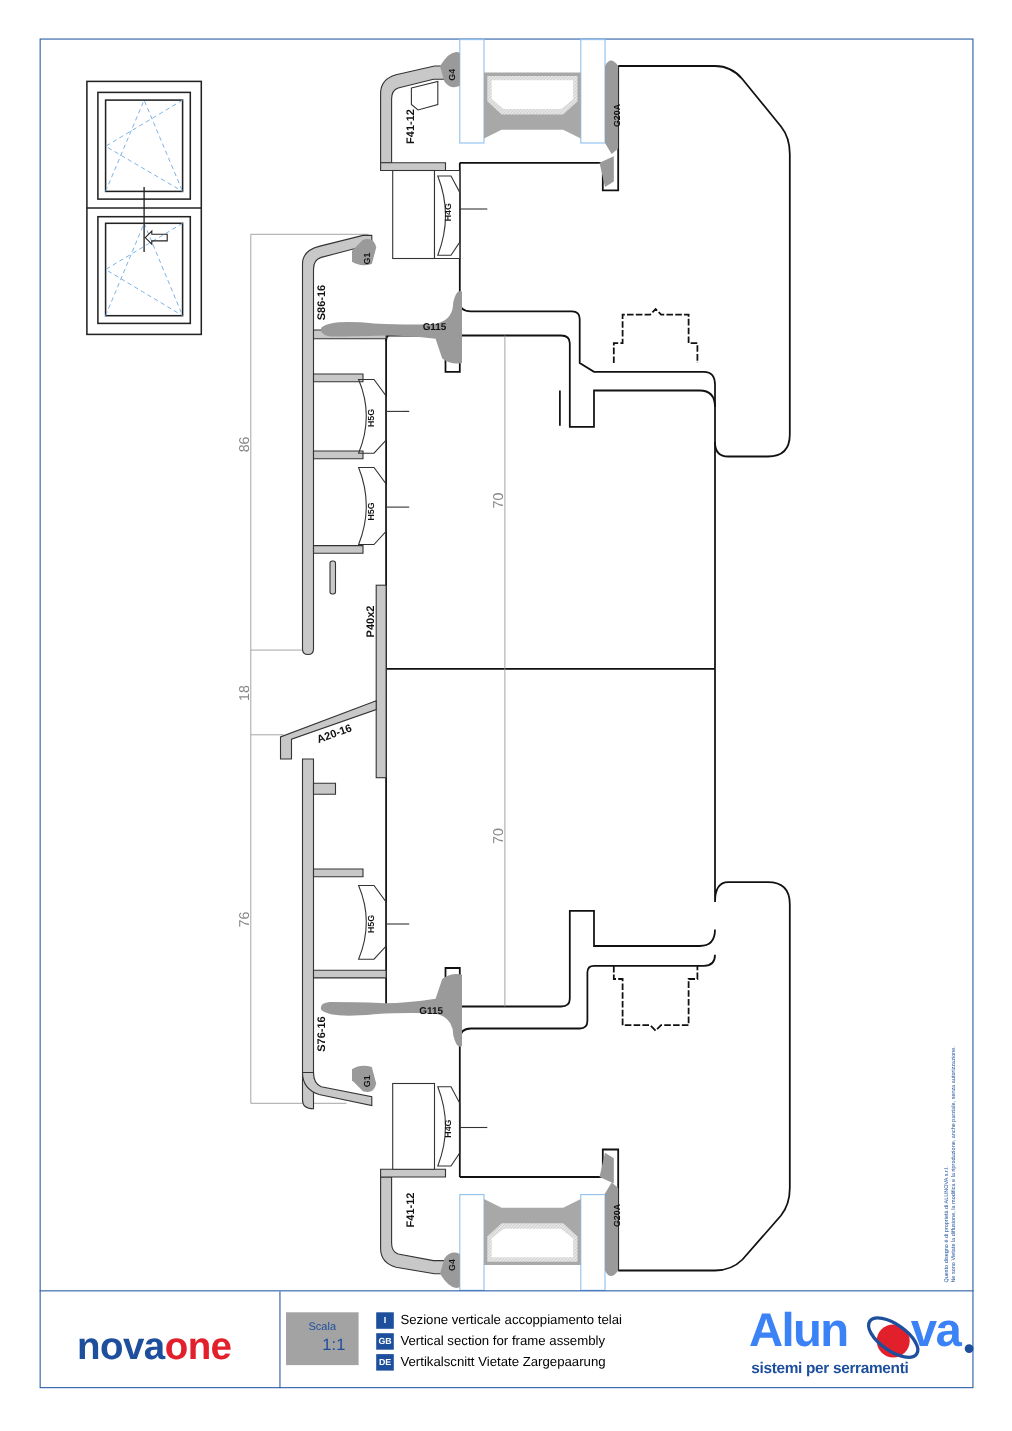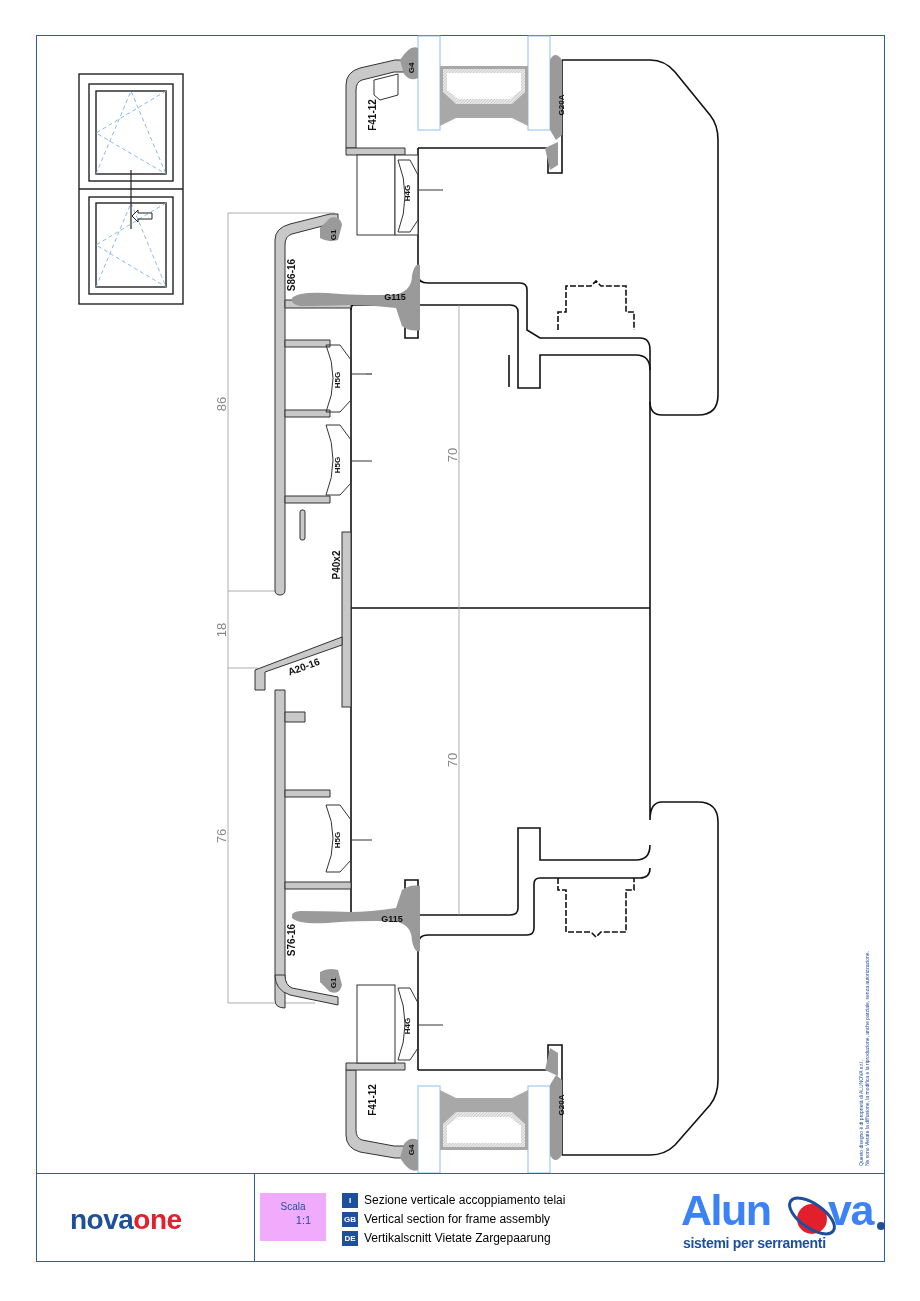--- a/index.html
+++ b/index.html
@@ -1,26 +1,26 @@
 <!DOCTYPE html>
 <html><head>
 <meta charset="utf-8">
 <style>
   html, body { margin:0; padding:0; background:#ffffff; }
   body { width:920px; height:1301px; position:relative; overflow:hidden; font-family:"Liberation Sans", sans-serif; }
   .sheet { position:absolute; left:36px; top:35px; width:849px; height:1227px; border:1.5px solid #2a5ea8; box-sizing:border-box; }
   .drawing { position:absolute; left:0; top:0; }
   .footer { position:absolute; left:36px; top:1173px; width:849px; height:89px; border-top:1.5px solid #2a5ea8; box-sizing:border-box; }
   .footer .divider { position:absolute; left:218px; top:0; width:1px; height:88px; background:#2a5ea8; }
-  .brand-nova { position:absolute; left:34px; top:30px; font-size:28px; font-weight:bold; letter-spacing:-0.5px; }
+  .brand-nova { position:absolute; left:34px; top:30px; font-size:35px; font-weight:bold; letter-spacing:-0.5px; }
   .brand-nova .n1 { color:#1d4f9c; }
   .brand-nova .n2 { color:#e2202b; }
-  .scale-box { position:absolute; left:224px; top:19px; width:66px; height:48px; background:#f0abfc; text-align:center; color:#1d4f9c; }
+  .scale-box { position:absolute; left:224px; top:19px; width:66px; height:48px; background:#a3a3a3; text-align:center; color:#1d4f9c; }
   .scale-box .lbl { font-size:10px; margin-top:8px; display:block; }
-  .scale-box .val { font-size:11px; margin-top:2px; display:block;margin-left:21px; }
+  .scale-box .val { font-size:15px; margin-top:2px; display:block;margin-left:21px; }
   .desc { position:absolute; left:306px; top:17px; }
   .desc-row { height:18px; display:flex; align-items:center; margin-bottom:1px; }
   .lang { width:16px; height:15px; background:#1d4f9c; color:#fff; font-size:8px; font-weight:bold; display:flex; align-items:center; justify-content:center; margin-right:6px; }
   .desc-text { color:#000000; font-size:12px; }
   .alunova { position:absolute; left:645px; top:12px; width:210px; height:70px; }
   .alunova .word { position:absolute; left:0; top:0; font-size:43px; font-weight:bold; color:#3b82f6; letter-spacing:-1.5px; }
   .alunova .tag { position:absolute; left:2px; top:49px; font-size:14px; color:#1d4f9c; font-weight:bold; letter-spacing:-0.3px; }
   .copyright { position:absolute; left:858px; top:1166px; transform-origin:0 0; transform:rotate(-90deg); font-size:5px; color:#1d4f9c; line-height:6px; white-space:nowrap; }
 </style>
 </head>

